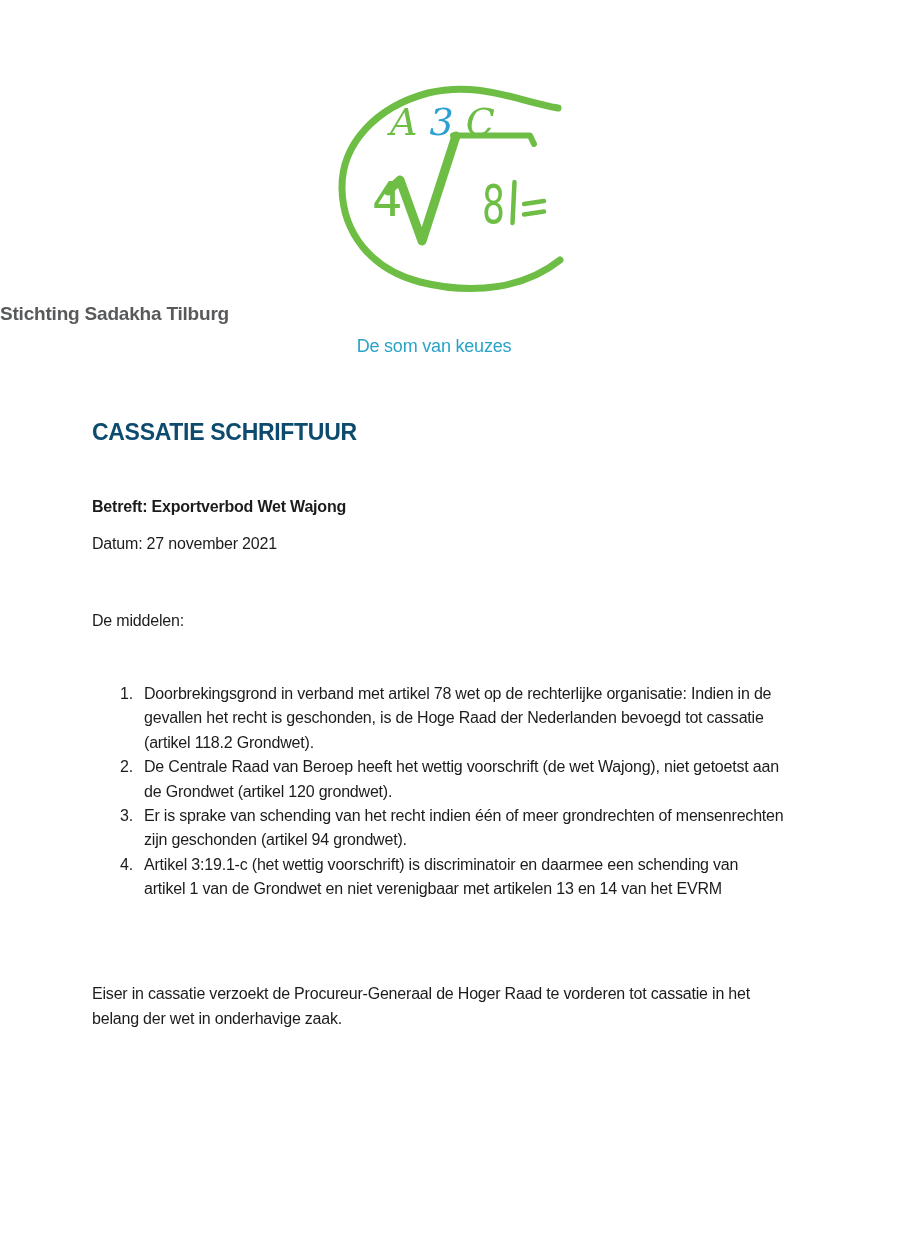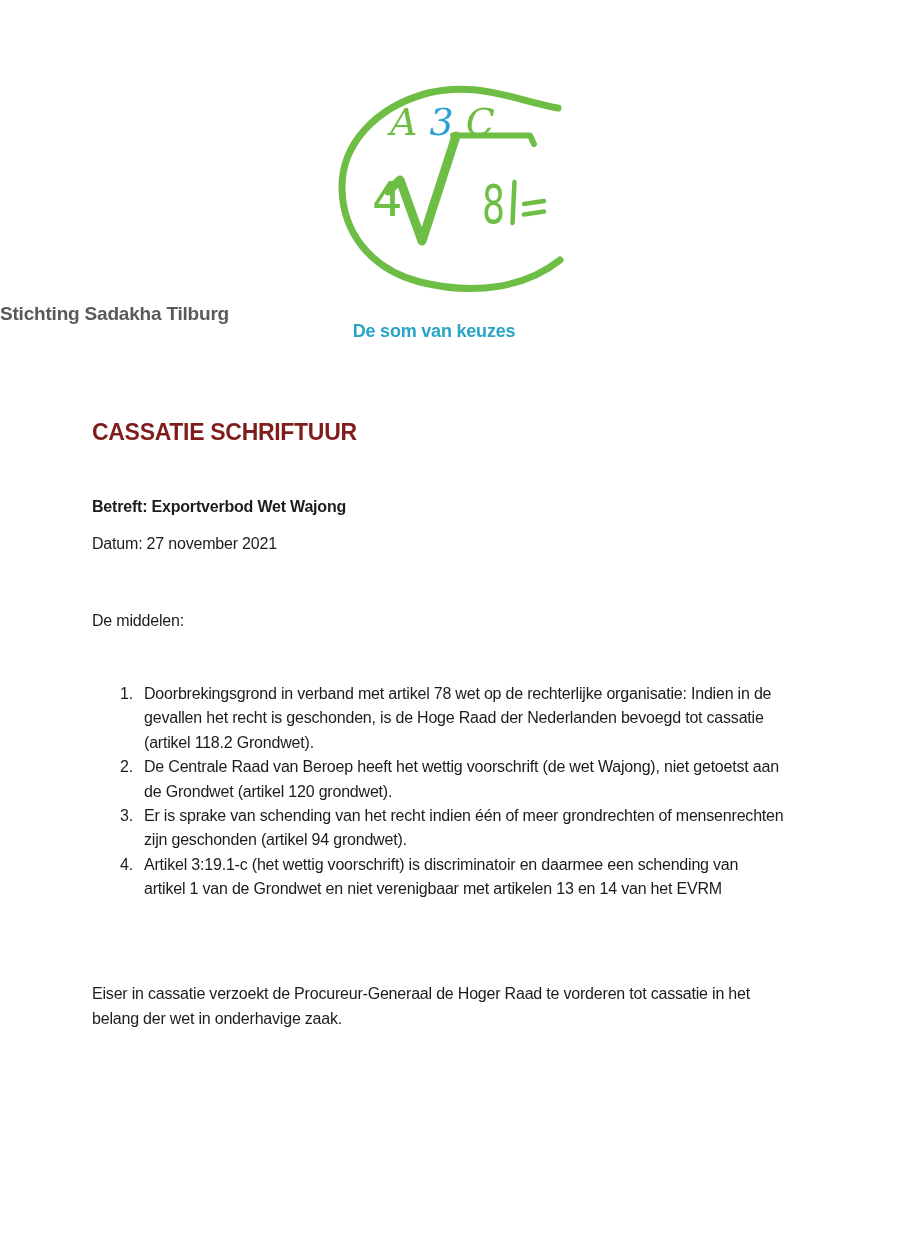--- a/index.html
+++ b/index.html
@@ -14,30 +14,30 @@
   }
 
   
   .logo-svg { position: absolute; left: 330px; top: 78px; width: 240px; height: 220px; }
   .org-name {
     position: absolute; left: 0; right: 4px; top: 303px;
     text-align: left; font-weight: bold; font-size: 19px;
     letter-spacing: -0.2px; color: #58595b;
   }
   .tagline {
-    position: absolute; left: 0; right: 4px; top: 321px;
-    text-align: center; font-weight: bold; font-size: 18px;
+    position: absolute; left: 0; right: 4px; top: 336px;
+    text-align: center; font-weight: normal; font-size: 18px;
     letter-spacing: -0.2px; color: #29a3c8;
   }
 
   
   .doc-title {
     position: absolute; left: 92px; top: 418px; margin: 0;
     font-size: 23px; font-weight: bold; letter-spacing: -0.3px;
-    color: #7f1d1d; line-height: 28px;
+    color: #0c4a6e; line-height: 28px;
   }
   .line { position: absolute; left: 92px; font-size: 16px; letter-spacing: -0.2px; line-height: 20px; }
   .subject  { top: 497px; font-weight: bold; }
   .dateline { top: 534px; }
   .section  { top: 611px; }
 
   .grounds {
     position: absolute; left: 120px; top: 682px; margin: 0; padding: 0;
     list-style: none; width: 760px;
   }

